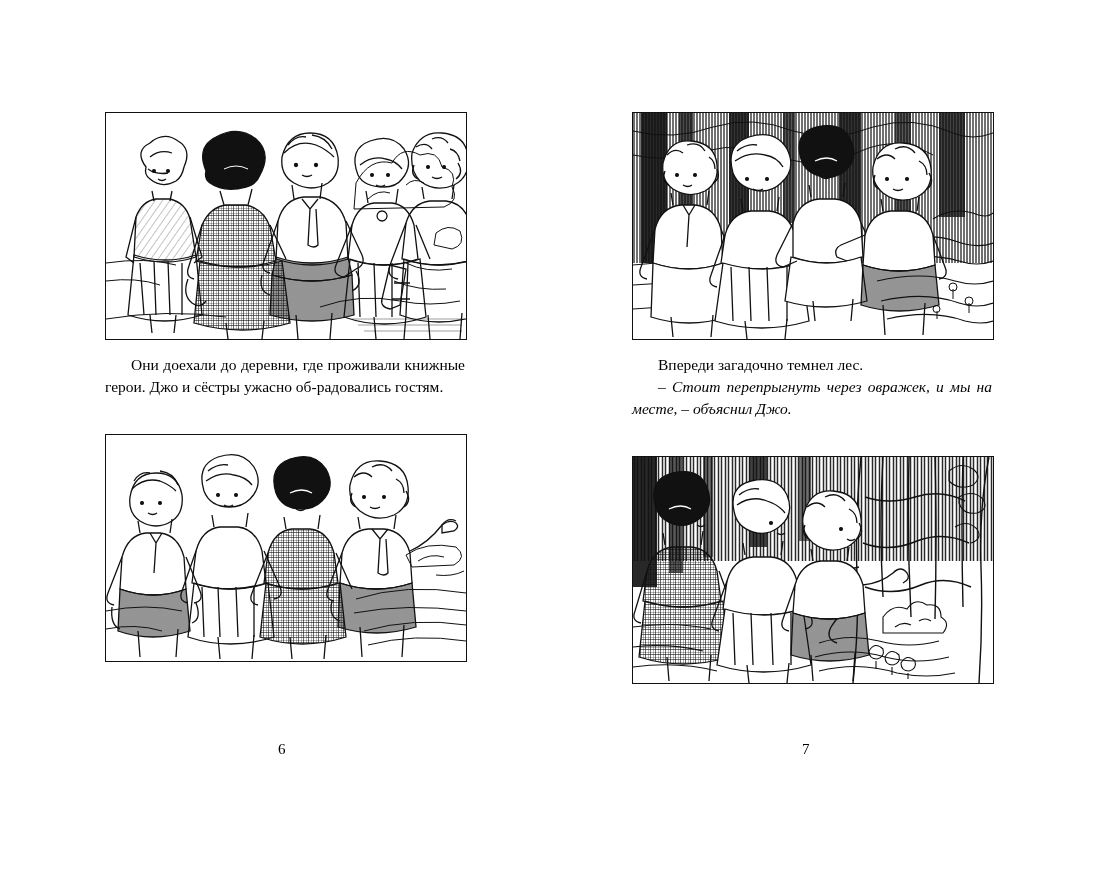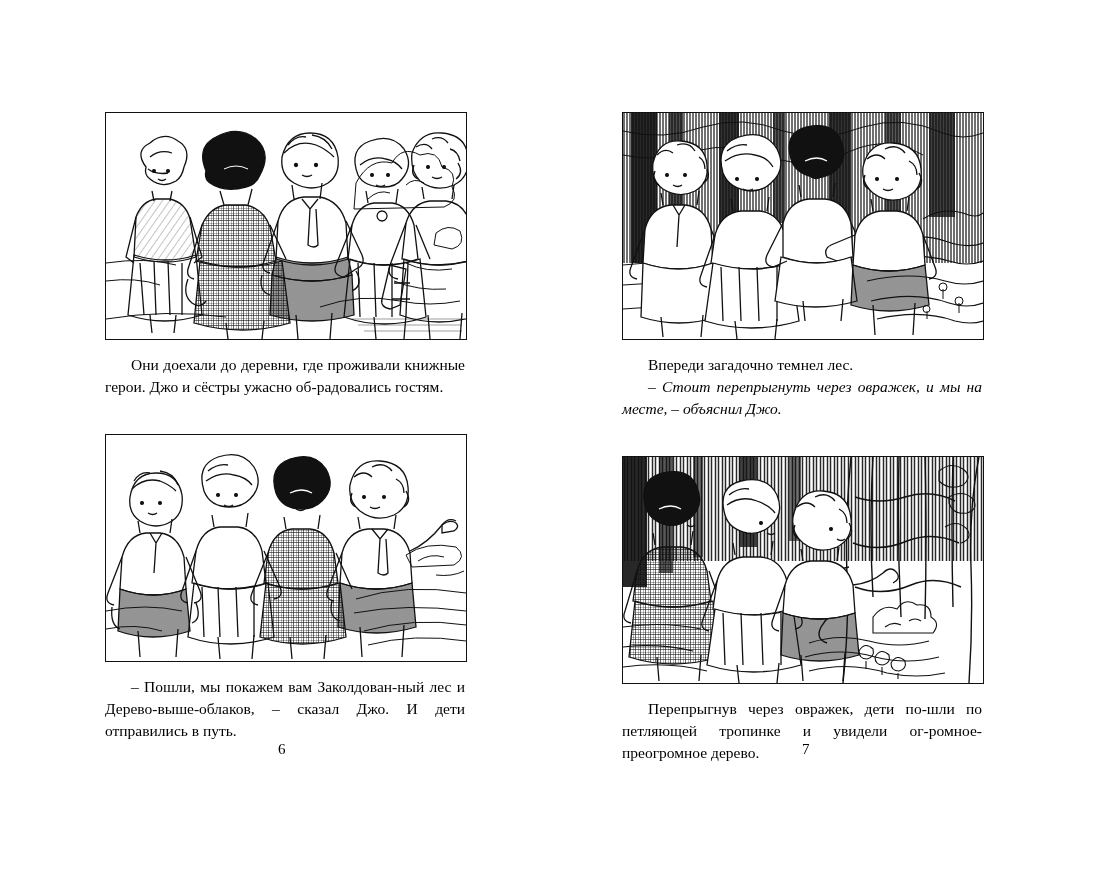--- a/index.html
+++ b/index.html
@@ -25,21 +25,21 @@
     width: 550px;
     height: 820px;
     box-sizing: border-box;
   }
   .page-inner {
     position: absolute;
     top: 112px;
     width: 360px;
   }
   .page-left .page-inner { left: 105px; }
-  .page-right .page-inner { left: 72px; }
+  .page-right .page-inner { left: 82px; }
 
   .panel {
     margin: 0;
     padding: 0;
   }
   .illus {
     position: relative;
     width: 360px;
     height: 226px;
     border: 1.5px solid #111;
@@ -275,23 +275,20 @@
                 <path d="M266 94 l8 10 l8 -10 M274 104 l-2 34 q6 4 10 0 l-2 -34"></path>
                 <path d="M234 148 q36 12 72 0 l4 44 q-40 12 -78 0z" fill="url(#stripeL2)"></path>
                 <path d="M236 118 l-14 36 q-4 10 6 12 M304 116 q18 -8 32 -26 q6 -8 14 -4"></path>
                 <path d="M336 90 q8 -6 14 -2 q4 4 -2 8 l-12 2z"></path>
                 <path d="M226 166 q-4 16 8 20"></path>
                 <path d="M254 192 l2 30 M298 190 l-2 32"></path>
               </g>
             </svg>
           </div>
         </div>
-        <div class="caption">
-          <p>– Пошли, мы покажем вам Заколдован-ный лес и Дерево-выше-облаков, – сказал Джо. И дети отправились в путь.</p>
-        </div>
       </div>
 
     </div>
     <div class="folio">6</div>
   </div>
 
   <div class="page page-right">
     <div class="page-inner">
 
       <div class="panel">
@@ -504,22 +501,19 @@
                 <path d="M214 82 q4 3 8 0" fill="none"></path>
                 <path d="M178 92 l2 12 M216 90 l-2 14" fill="none"></path>
                 <path d="M162 128 q6 -22 26 -24 h16 q20 2 26 24 l2 28 q-36 12 -72 0z"></path>
                 <path d="M160 156 q36 12 72 0 l4 42 q-40 12 -78 0z" fill="url(#stripeR2)"></path>
                 <path d="M162 128 l-12 34 q-4 10 6 12 M230 128 q18 -2 30 -12 q8 -8 14 0 q4 6 -4 10" fill="none"></path>
                 <path d="M178 198 l2 26 M222 196 l-2 28" fill="none"></path>
               </g>
             </svg>
           </div>
         </div>
-        <div class="caption">
-          <p>Перепрыгнув через овражек, дети по-шли по петляющей тропинке и увидели ог-ромное-преогромное дерево.</p>
-        </div>
       </div>
 
     </div>
     <div class="folio">7</div>
   </div>
 
 </div>
 
 </body></html>

